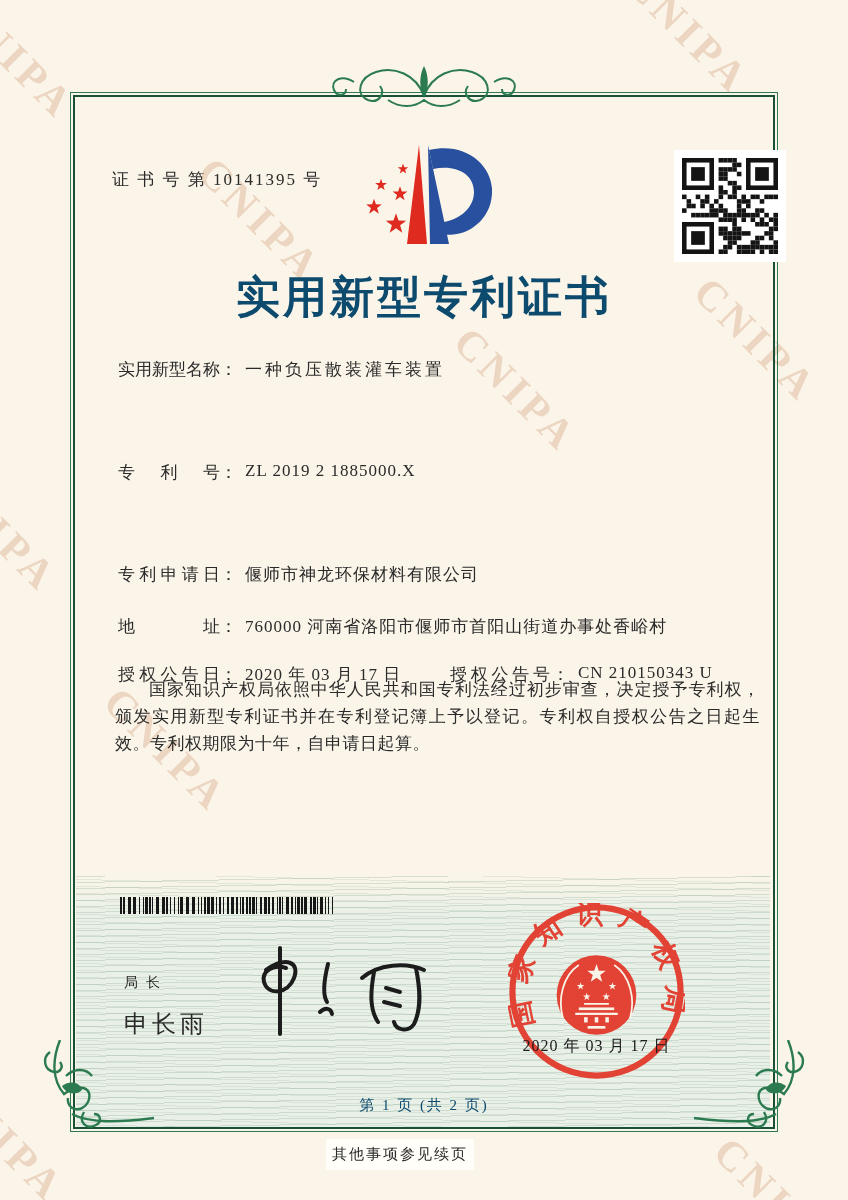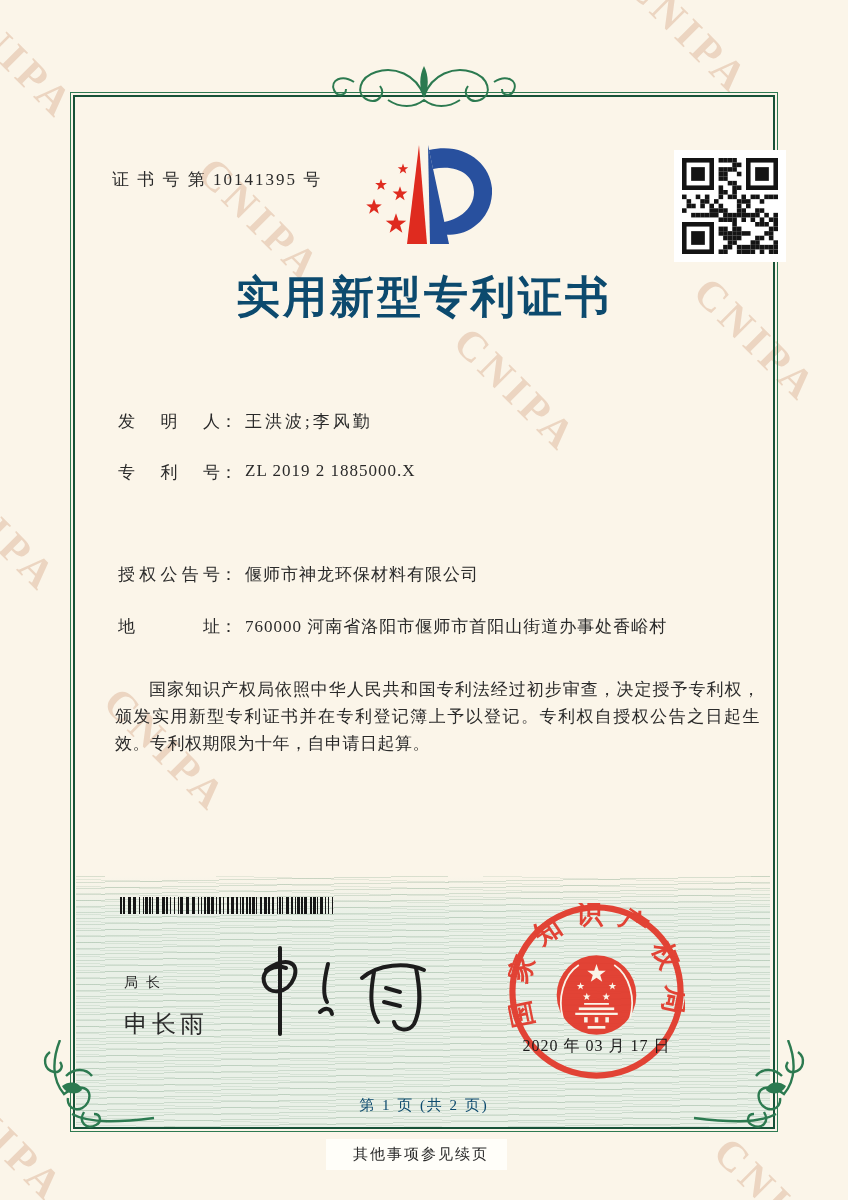--- a/index.html
+++ b/index.html
@@ -38,22 +38,22 @@
            letter-spacing:0.5px;}
   .barcode{position:absolute;left:120px;top:897px;z-index:4;}
   .signer-title{position:absolute;left:124px;top:974px;font-size:14px;letter-spacing:8px;z-index:4;}
   .signer-name{position:absolute;left:124px;top:1008px;font-size:24px;letter-spacing:4px;z-index:4;}
   .signature{position:absolute;left:228px;top:936px;z-index:4;}
   .seal{position:absolute;left:508px;top:903px;z-index:5;opacity:0.95;}
   .seal-date{position:absolute;left:508px;top:1036px;width:177px;text-align:center;z-index:6;
              font-size:16px;letter-spacing:1px;color:#1b1b1b;}
   .page-indicator{position:absolute;left:70px;right:70px;top:1096px;text-align:center;
                   font-size:15px;letter-spacing:2px;z-index:4;color:#0c4a6e;}
-  .footer-note{position:absolute;left:326px;top:1139px;width:172px;height:31px;line-height:31px;
-               text-align:center;background:#fffef9;font-size:15px;letter-spacing:2px;z-index:4;padding-left:9px;}
+  .footer-note{position:absolute;left:326px;top:1139px;width:148px;height:31px;line-height:31px;
+               text-align:center;background:#fffef9;font-size:15px;letter-spacing:2px;z-index:4;}
 </style>
 </head>
 <body>
 
 <div class="page">
 
   <div class="wm-layer">
       <div class="wm" style="left: -25px; top: -15px;">CNIPA</div>
       <div class="wm" style="left: 650px; top: -40px;">CNIPA</div>
       <div class="wm" style="left: 222px; top: 148px;">CNIPA</div>
@@ -262,31 +262,35 @@
         <rect fill="#fff" x="68.57" y="4.57" width="22.86" height="22.86"></rect>
         <rect x="73.14" y="9.14" width="13.71" height="13.71"></rect>
         <rect x="0.00" y="64.00" width="32.00" height="32.00"></rect>
         <rect fill="#fff" x="4.57" y="68.57" width="22.86" height="22.86"></rect>
         <rect x="9.14" y="73.14" width="13.71" height="13.71"></rect>
       </svg>
   </div>
 
   <h1 class="title">实用新型专利证书</h1>
 
-  <div class="field-row" style="top:410px">
-    <span class="f-label">发明人</span><span class="f-colon">：</span><span class="f-value">王洪波;李风勤</span>
+  <div class="field-row" style="top:358px">
+    <span class="f-label">实用新型名称</span><span class="f-colon">：</span><span class="f-value">一种负压散装灌车装置</span>
   </div>
   <div class="field-row" style="top:461px">
     <span class="f-label">专利号</span><span class="f-colon">：</span><span class="f-value num">ZL 2019 2 1885000.X</span>
   </div>
   <div class="field-row" style="top:563px">
-    <span class="f-label">授权公告号</span><span class="f-colon">：</span><span class="f-value num">偃师市神龙环保材料有限公司</span>
+    <span class="f-label">专利申请日</span><span class="f-colon">：</span><span class="f-value num">偃师市神龙环保材料有限公司</span>
   </div>
   <div class="field-row" style="top:615px">
     <span class="f-label">地址</span><span class="f-colon">：</span><span class="f-value num">760000 河南省洛阳市偃师市首阳山街道办事处香峪村</span>
+  </div>
+  <div class="field-row" style="top:663px">
+    <span class="f-label">授权公告日</span><span class="f-colon">：</span><span class="f-value num">2020 年 03 月 17 日</span>
+    <span class="f-label second">授权公告号</span><span class="f-colon second">：</span><span class="f-value second">CN 210150343 U</span>
   </div>
 
   <div class="paras">
     <p>国家知识产权局依照中华人民共和国专利法经过初步审查，决定授予专利权，颁发实用新型专利证书并在专利登记簿上予以登记。专利权自授权公告之日起生效。专利权期限为十年，自申请日起算。</p>
   </div>
 
   <div class="barcode">
     <svg width="218" height="17" viewBox="0 0 218 17" fill="#161616">
         <rect x="0" y="0" width="2" height="17"></rect>
         <rect x="3" y="0" width="2" height="17"></rect>

